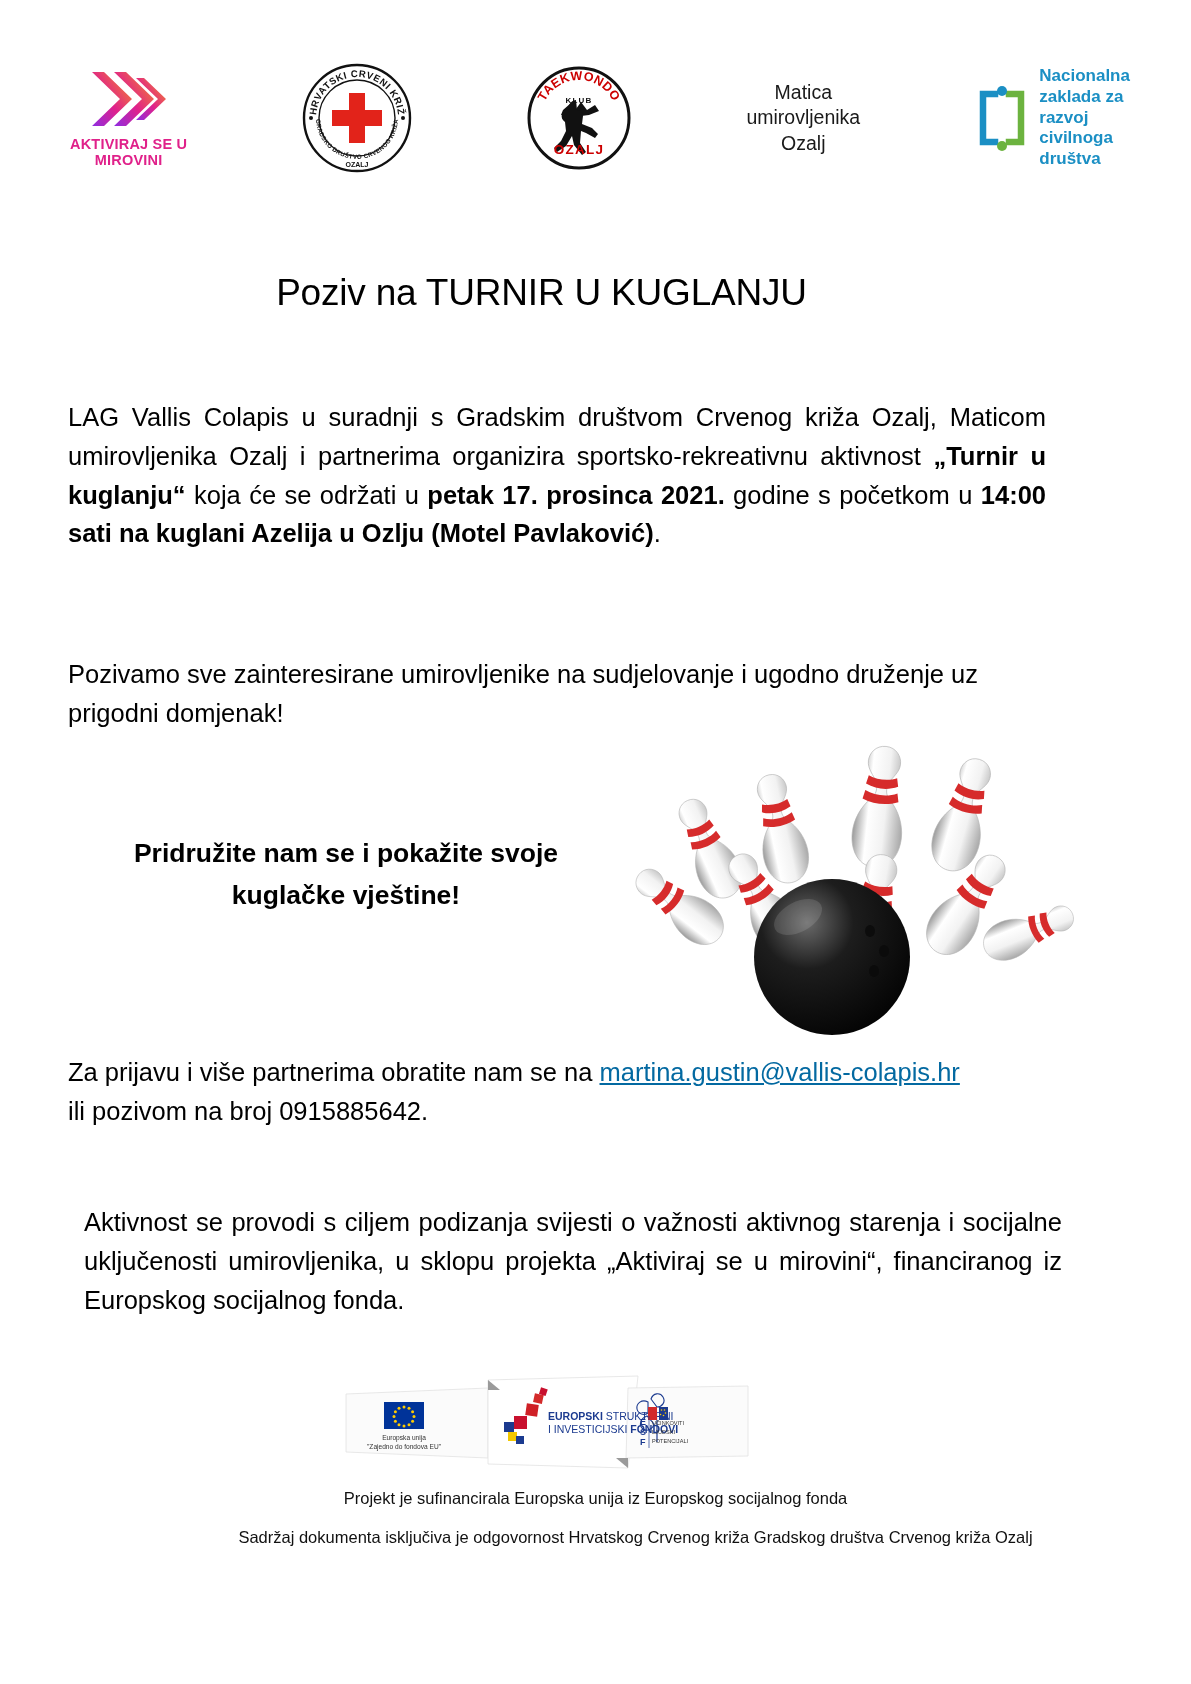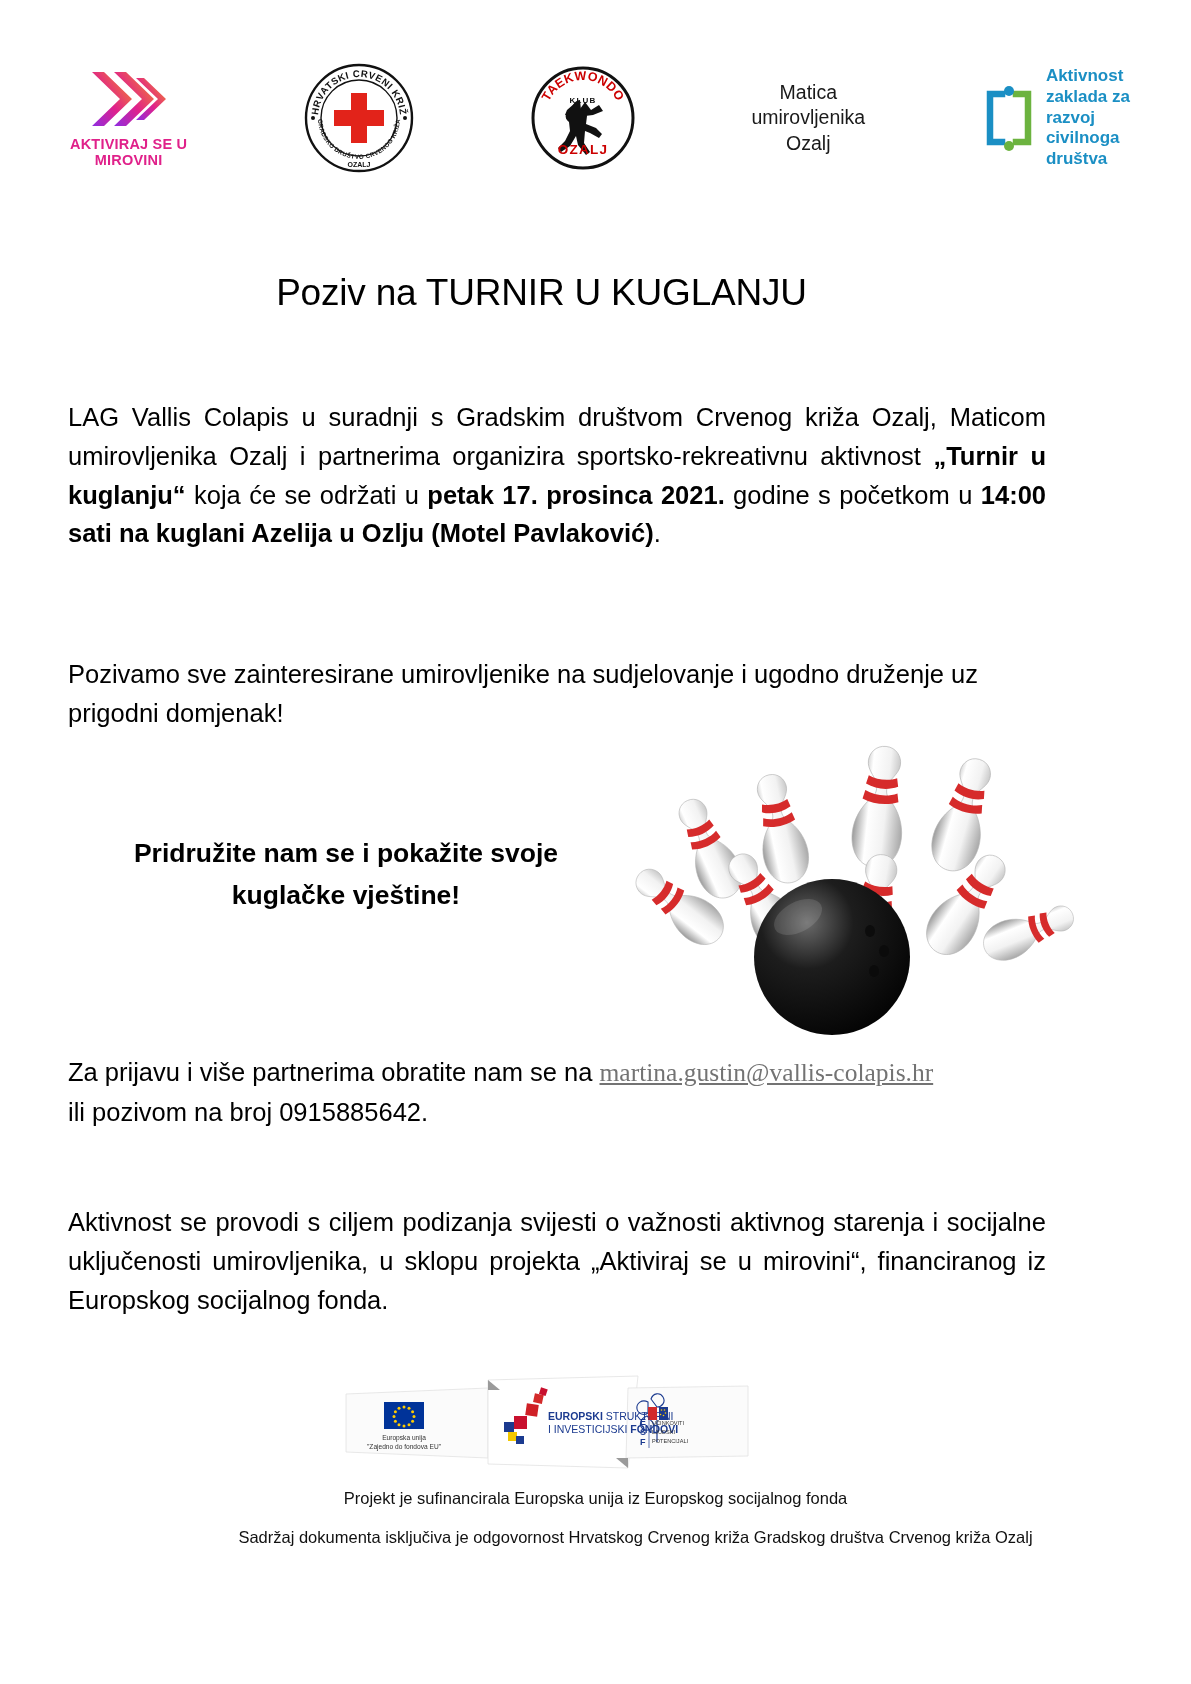--- a/index.html
+++ b/index.html
@@ -111,39 +111,38 @@
     position: absolute;
     left: 68px;
     width: 978px;
     font-size: 25.5px;
     line-height: 1.52;
   }
   .justified { text-align: justify; text-align-last: left; }
   .p1 { top: 398px; }
   .p2 { top: 655px; }
   .p3 { top: 1053px; }
-  .p4 { top: 1203px; }
+  .p4 { top: 1203px; margin-left: 16px; }
 
   .bold { font-weight: 700; }
 
   .join-block {
     position: absolute;
     top: 833px;
     left: 96px;
     width: 500px;
     text-align: center;
     font-size: 26.5px;
     font-weight: 700;
     line-height: 1.58;
   }
 
   .mail-link {
-    color: #737373;
+    color: #0369a1;
     text-decoration: underline;
-    font-family: Liberation Serif, serif;
   }
 
   
   .bowling {
     position: absolute;
     top: 735px;
     left: 612px;
     width: 470px;
     height: 330px;
   }
@@ -245,21 +244,21 @@
     <div class="nzrcd">
       <div class="nzrcd-mark">
         <svg viewBox="0 0 54 76" width="54" height="76">
           <path d="M20 14 H8 V62 H20" fill="none" stroke="#1b8fc4" stroke-width="6.5" stroke-linecap="square"></path>
           <path d="M34 14 H46 V62 H34" fill="none" stroke="#6cb33f" stroke-width="6.5" stroke-linecap="square"></path>
           <circle cx="27" cy="11" r="5" fill="#1b8fc4"></circle>
           <circle cx="27" cy="66" r="5" fill="#6cb33f"></circle>
         </svg>
       </div>
       <div class="nzrcd-text">
-        <div>Aktivnost</div>
+        <div>Nacionalna</div>
         <div>zaklada za</div>
         <div>razvoj</div>
         <div>civilnoga</div>
         <div>društva</div>
       </div>
     </div>
   </div>
 
 </div>
 

